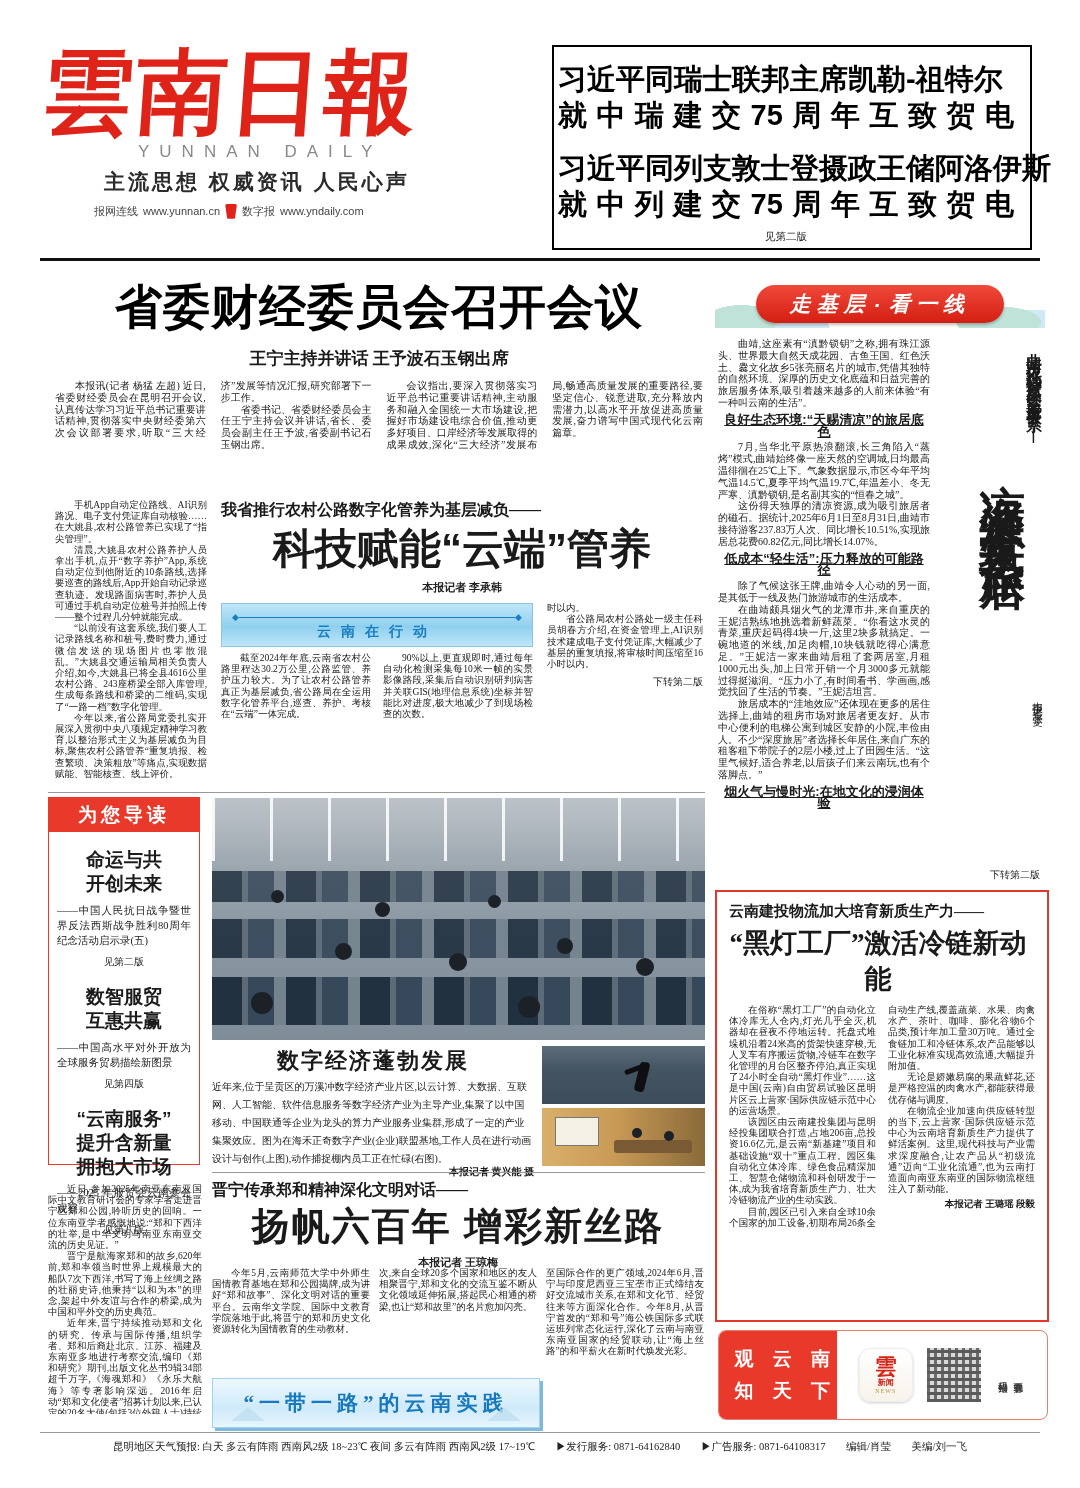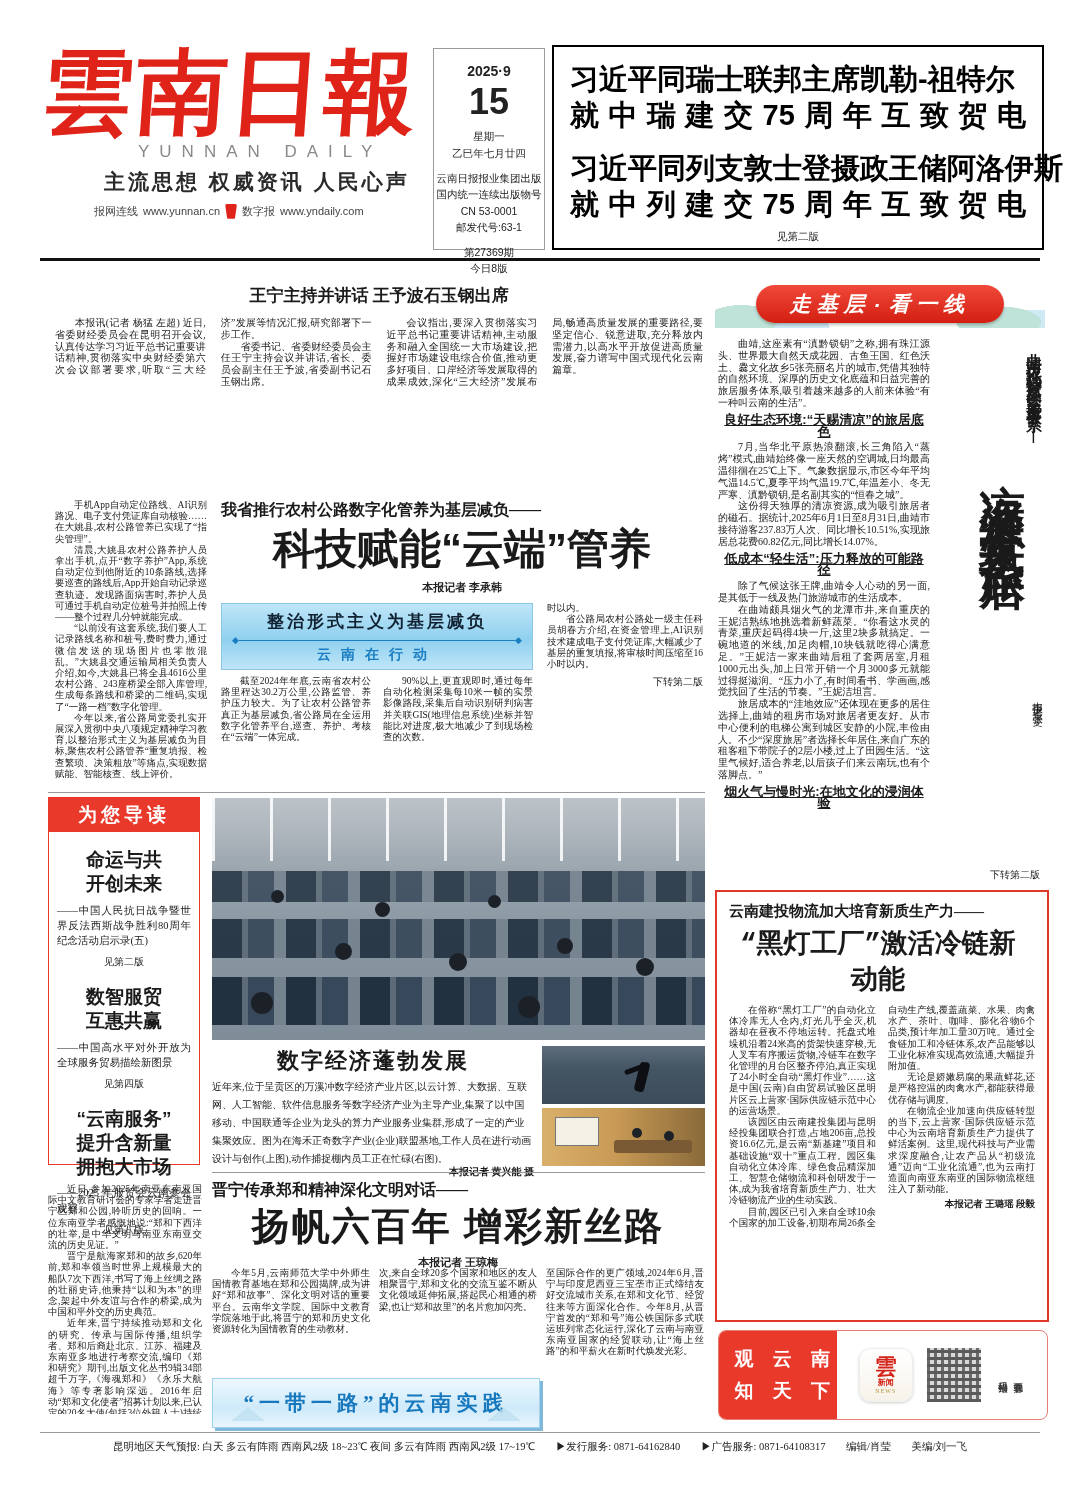--- a/index.html
+++ b/index.html
@@ -23,21 +23,21 @@
             clip-path:polygon(0 0,100% 0,82% 100%,18% 100%);}
 
   
   .datebox{border:1px solid #9a9a9a;text-align:center;font-size:10.5px;line-height:1.55;
            color:#222;padding-top:12px;font-family:"Liberation Sans",sans-serif;}
   .datebox .ym{font-size:14px;font-weight:700;}
   .datebox .day{font-size:36px;font-weight:700;line-height:1.05;margin-bottom:8px;}
   .datebox .blk{margin-top:9px;}
 
   
-  .topbox{border:2.5px solid #000;padding:14px 16px 4px 16px;}
+  .topbox{border:2.5px solid #000;padding:14px 16px 4px 4px;}
   .tophl{font-size:29px;font-weight:900;line-height:1.25;color:#000;
          font-family:"Liberation Sans",sans-serif;white-space:nowrap;}
   .tophl.just{text-align:justify;text-align-last:justify;white-space:normal;}
   .topref{font-size:10.5px;text-align:center;margin-top:8px;color:#222;}
 
   
   .mainhl{font-size:47px;font-weight:900;letter-spacing:1px;text-align:center;
           font-family:"Liberation Sans",sans-serif;color:#000;}
   .mainsub{font-size:17px;font-weight:700;text-align:center;margin-top:8px;}
   .kicker{font-size:16px;font-weight:700;}
@@ -101,21 +101,21 @@
   .vertwrap{writing-mode:vertical-rl;display:flex;}
   .vkicker{font-size:15.5px;font-weight:900;letter-spacing:4px;font-family:"Liberation Sans",sans-serif;}
   .vhl{font-size:46px;font-weight:900;letter-spacing:12px;margin-left:6px;margin-right:10px;
        font-family:"Liberation Sans",sans-serif;}
   .vbyline{font-size:10.5px;padding-top:150px;letter-spacing:2px;}
   .jump{font-size:10px;text-align:right;text-indent:0;}
 
   
   .redbox{border:2px solid #e0392c;padding:10px 12px;}
   .cc-kicker{font-size:15px;font-weight:700;margin-bottom:4px;}
-  .cc-hl{font-size:27px;font-weight:900;letter-spacing:0px;font-family:Liberation Mono, monospace;
+  .cc-hl{font-size:27px;font-weight:900;letter-spacing:0px;font-family:Liberation Serif, serif;
          text-align:center;margin:2px 8px 8px 0;}
   .cc-byline{font-weight:700;text-align:right;text-indent:0;margin-top:4px;}
 
   
   .zh-hl{font-size:38px;font-weight:900;text-align:center;letter-spacing:2px;
          font-family:"Liberation Sans",sans-serif;}
   .threecols{display:flex;gap:9px;}
   .threecols>div{flex:1;overflow:hidden;}
 
   .bluebanner{background:linear-gradient(180deg,#eef8fe 0%,#cfeafa 60%,#e8f5fd 100%);
@@ -157,45 +157,34 @@
     <div class="mast-slogan sans">主流思想  权威资讯  人民心声</div>
     <div class="mast-links sans">
       <span>报网连线</span>
       <span>www.yunnan.cn</span>
       <span class="cup-icon"></span>
       <span>数字报</span>
       <span>www.yndaily.com</span>
     </div>
   </div>
 
-  <div class="abs datebox" style="left:433px;top:48px;width:110px;height:188px;">
-    <div class="ym">2025·9</div>
-    <div class="day">15</div>
-    <div>星期一</div>
-    <div>乙巳年七月廿四</div>
-    <div class="blk">云南日报报业集团出版</div>
-    <div>国内统一连续出版物号</div>
-    <div>CN 53-0001</div>
-    <div>邮发代号:63-1</div>
-    <div class="blk">第27369期</div>
-    <div>今日8版</div>
-  </div>
 
   <div class="abs topbox" style="left:552px;top:45px;width:456px;height:183px;">
     <div class="tophl">习近平同瑞士联邦主席凯勒-祖特尔</div>
     <div class="tophl just">就中瑞建交75周年互致贺电</div>
     <div style="height:16px;"></div>
     <div class="tophl">习近平同列支敦士登摄政王储阿洛伊斯</div>
     <div class="tophl just">就中列建交75周年互致贺电</div>
     <div class="topref">见第二版</div>
   </div>
 
   <div class="rule" style="left:40px;top:258px;width:1000px;height:3px;"></div>
 
   <div class="abs" style="left:55px;top:276px;width:648px;">
+    <div class="mainhl">省委财经委员会召开会议</div>
     <div class="mainsub">王宁主持并讲话 王予波石玉钢出席</div>
     <div class="cols4 body10" style="margin-top:10px;">
       <p>本报讯(记者 杨猛 左超) 近日,省委财经委员会在昆明召开会议,认真传达学习习近平总书记重要讲话精神,贯彻落实中央财经委第六次会议部署要求,听取“三大经济”发展等情况汇报,研究部署下一步工作。</p>
       <p>省委书记、省委财经委员会主任王宁主持会议并讲话,省长、委员会副主任王予波,省委副书记石玉钢出席。</p>
       <p>会议指出,要深入贯彻落实习近平总书记重要讲话精神,主动服务和融入全国统一大市场建设,把握好市场建设电综合价值,推动更多好项目、口岸经济等发展取得的成果成效,深化“三大经济”发展布局,畅通高质量发展的重要路径,要坚定信心、锐意进取,充分释放内需潜力,以高水平开放促进高质量发展,奋力谱写中国式现代化云南篇章。</p>
     </div>
   </div>
 
   <div class="abs" style="left:55px;top:500px;width:648px;height:292px;display:flex;gap:14px;">
     <div class="body95" style="width:152px;height:292px;overflow:hidden;flex:none;">
@@ -204,21 +193,20 @@
       <p>“以前没有这套系统,我们要人工记录路线名称和桩号,费时费力,通过微信发送的现场图片也零散混乱。”大姚县交通运输局相关负责人介绍,如今,大姚县已将全县4616公里农村公路、243座桥梁全部入库管理,生成每条路线和桥梁的二维码,实现了“一路一档”数字化管理。</p>
       <p>今年以来,省公路局党委扎实开展深入贯彻中央八项规定精神学习教育,以整治形式主义为基层减负为目标,聚焦农村公路管养“重复填报、检查繁琐、决策粗放”等痛点,实现数据赋能、智能核查、线上评价。</p>
     </div>
     <div style="flex:1;">
       <div class="kicker">我省推行农村公路数字化管养为基层减负——</div>
       <div style="font-size:42px;font-weight:900;text-align:center;font-family:'Liberation Sans',sans-serif;">科技赋能“云端”管养</div>
       <div class="byline" style="margin:3px 0 8px 0;">本报记者 李承韩</div>
       <div style="display:flex;gap:14px;">
         <div style="width:312px;flex:none;">
           <div class="bluebox">
-            <div class="t1">整治形式主义为基层减负</div>
             <div class="bb-line">
               <span class="dm">◆</span>
                 <span class="ln"></span>
                 <span class="dm">◆</span>
             </div>
             <div class="t2">云南在行动</div>
           </div>
           <div class="cols2 body95" style="margin-top:6px;height:128px;">
             <p>截至2024年年底,云南省农村公路里程达30.2万公里,公路监管、养护压力较大。为了让农村公路管养真正为基层减负,省公路局在全运用数字化管养平台,巡查、养护、考核在“云端”一体完成。</p>
             <p>90%以上,更直观即时,通过每年自动化检测采集每10米一帧的实景影像路段,采集后自动识别研判病害并关联GIS(地理信息系统)坐标并智能比对进度,极大地减少了到现场检查的次数。</p>

